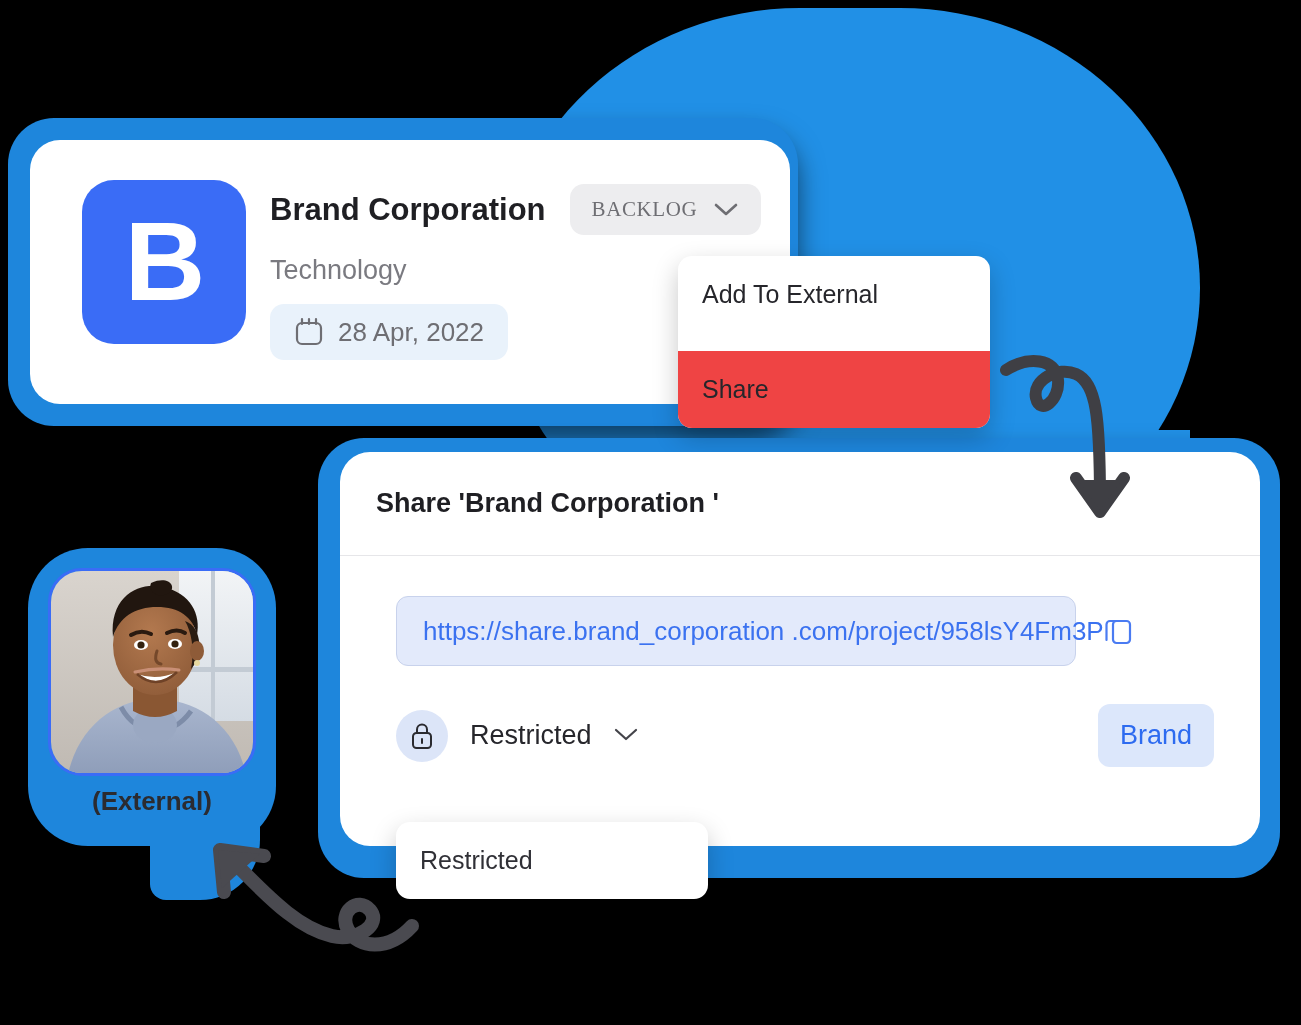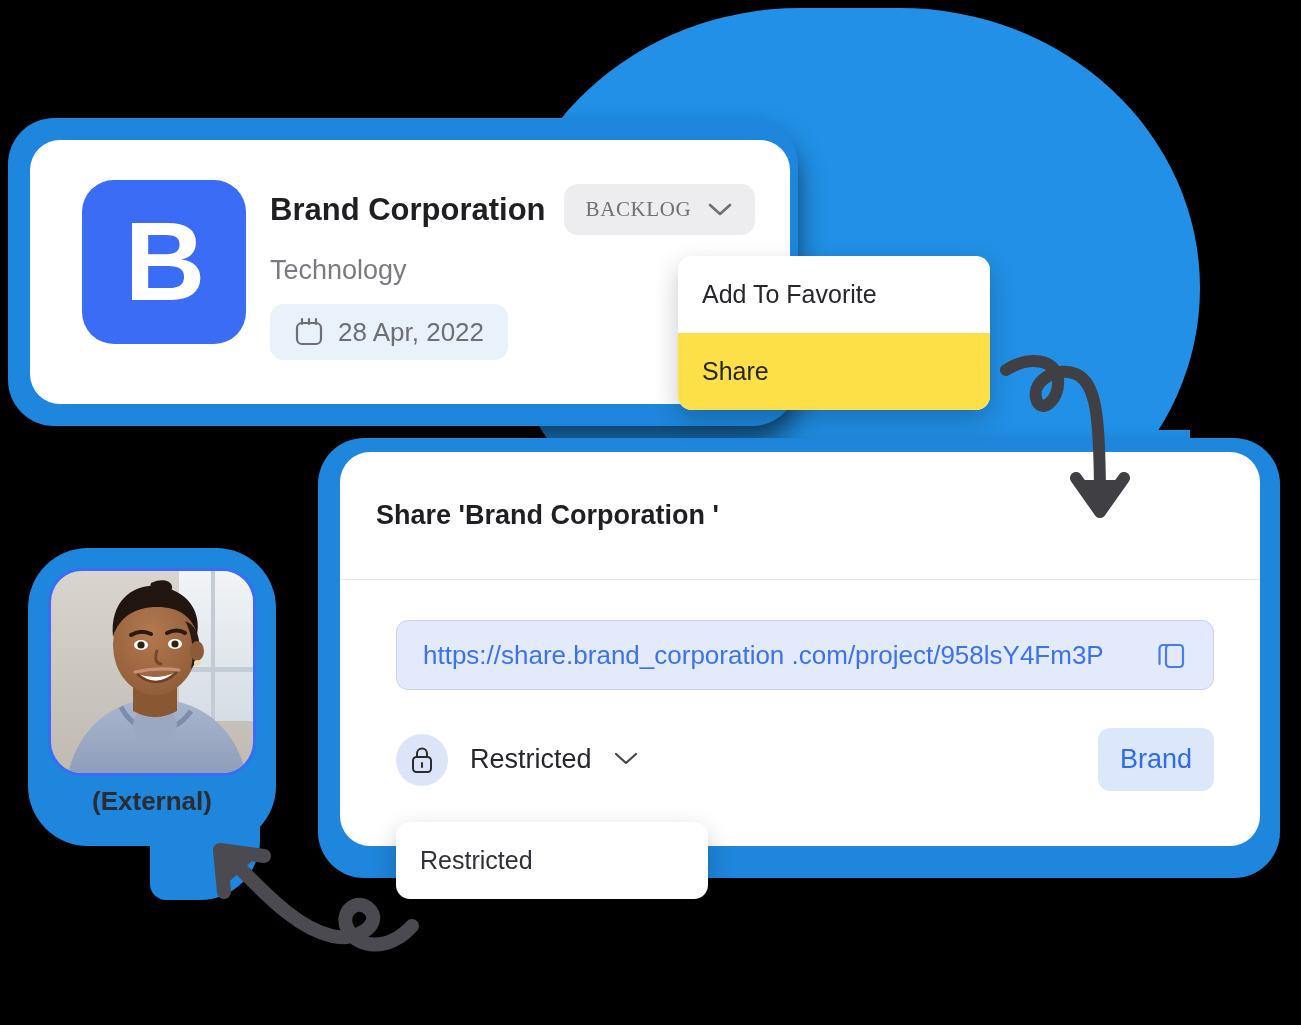--- a/index.html
+++ b/index.html
@@ -63,21 +63,21 @@
     flex: none;
   }
   .logo-tile span {
     color: #ffffff;
     font-size: 112px;
     font-weight: 700;
     line-height: 1;
     letter-spacing: -2px;
   }
   .card-top-meta { padding-top: 4px; }
-  .title-row { display: flex; align-items: center; gap: 18px; }
+  .title-row { display: flex; align-items: center; gap: 24px; }
   .proj-title {
     font-size: 31px; font-weight: 700; color: #1F1F23; white-space: nowrap;
   }
   .badge-status {
     display: inline-flex; align-items: center; gap: 16px;
     background: #EDEDEF;
     border-radius: 14px;
     padding: 13px 22px;
     font-family: Liberation Serif, serif;
   }
@@ -98,40 +98,40 @@
   .ctx-menu {
     position: absolute; left: 678px; top: 256px;
     width: 312px; border-radius: 14px;
     background: #ffffff; overflow: hidden;
     box-shadow: 0 10px 26px rgba(0,0,0,0.22);
   }
   .ctx-item {
     padding: 24px 0 24px 24px;
     font-size: 25px; color: #26262B; font-weight: 500;
   }
-  .ctx-item.sel { background: #fde047; }
+  .ctx-item.sel { background: #ef4444; margin-top: 18px; }
 
   
   .card-share {
     position: absolute; left: 340px; top: 452px;
     width: 920px; height: 394px;
     background: #ffffff; border-radius: 30px;
   }
   .share-head {
-    height: 128px; display: flex; align-items: center;
+    height: 104px; display: flex; align-items: center;
     padding-left: 36px;
     border-bottom: 1.5px solid #E6E6E9;
   }
   .share-head .t { font-size: 27px; font-weight: 700; color: #1F1F23; }
   .share-body { padding: 40px 36px 0 56px; }
   .url-box {
     display: flex; align-items: center; justify-content: space-between;
     background: #E3EAFB; border: 1px solid #C8D2EC;
     border-radius: 12px; padding: 18px 26px;
-    width: 818px;
+    width: 680px;
   }
   .url-box .u {
     font-size: 26px; color: #3B72F0; white-space: nowrap;
   }
   .perm-row {
     display: flex; align-items: center; justify-content: space-between;
     margin-top: 38px; width: 818px;
   }
   .perm-left { display: flex; align-items: center; gap: 22px; }
   .lock-circle {
@@ -216,21 +216,21 @@
               <path d="M8 3 L8 8 M15 3 L15 8 M22 3 L22 8" stroke="#6E6E73" stroke-width="2.2" stroke-linecap="round"></path>
             </svg>
           </span>
           <span class="txt">28 Apr, 2022</span>
         </div>
       </div>
     </div>
   </div>
 
   <div class="ctx-menu">
-    <div class="ctx-item">Add To Favorite</div>
+    <div class="ctx-item">Add To External</div>
     <div class="ctx-item sel">Share</div>
   </div>
 
   <div class="card-share">
     <div class="share-head">
       <div class="t">Share 'Brand Corporation '</div>
     </div>
     <div class="share-body">
       <div class="url-box">
         <span class="u">https://share.brand_corporation .com/project/958lsY4Fm3P</span>

